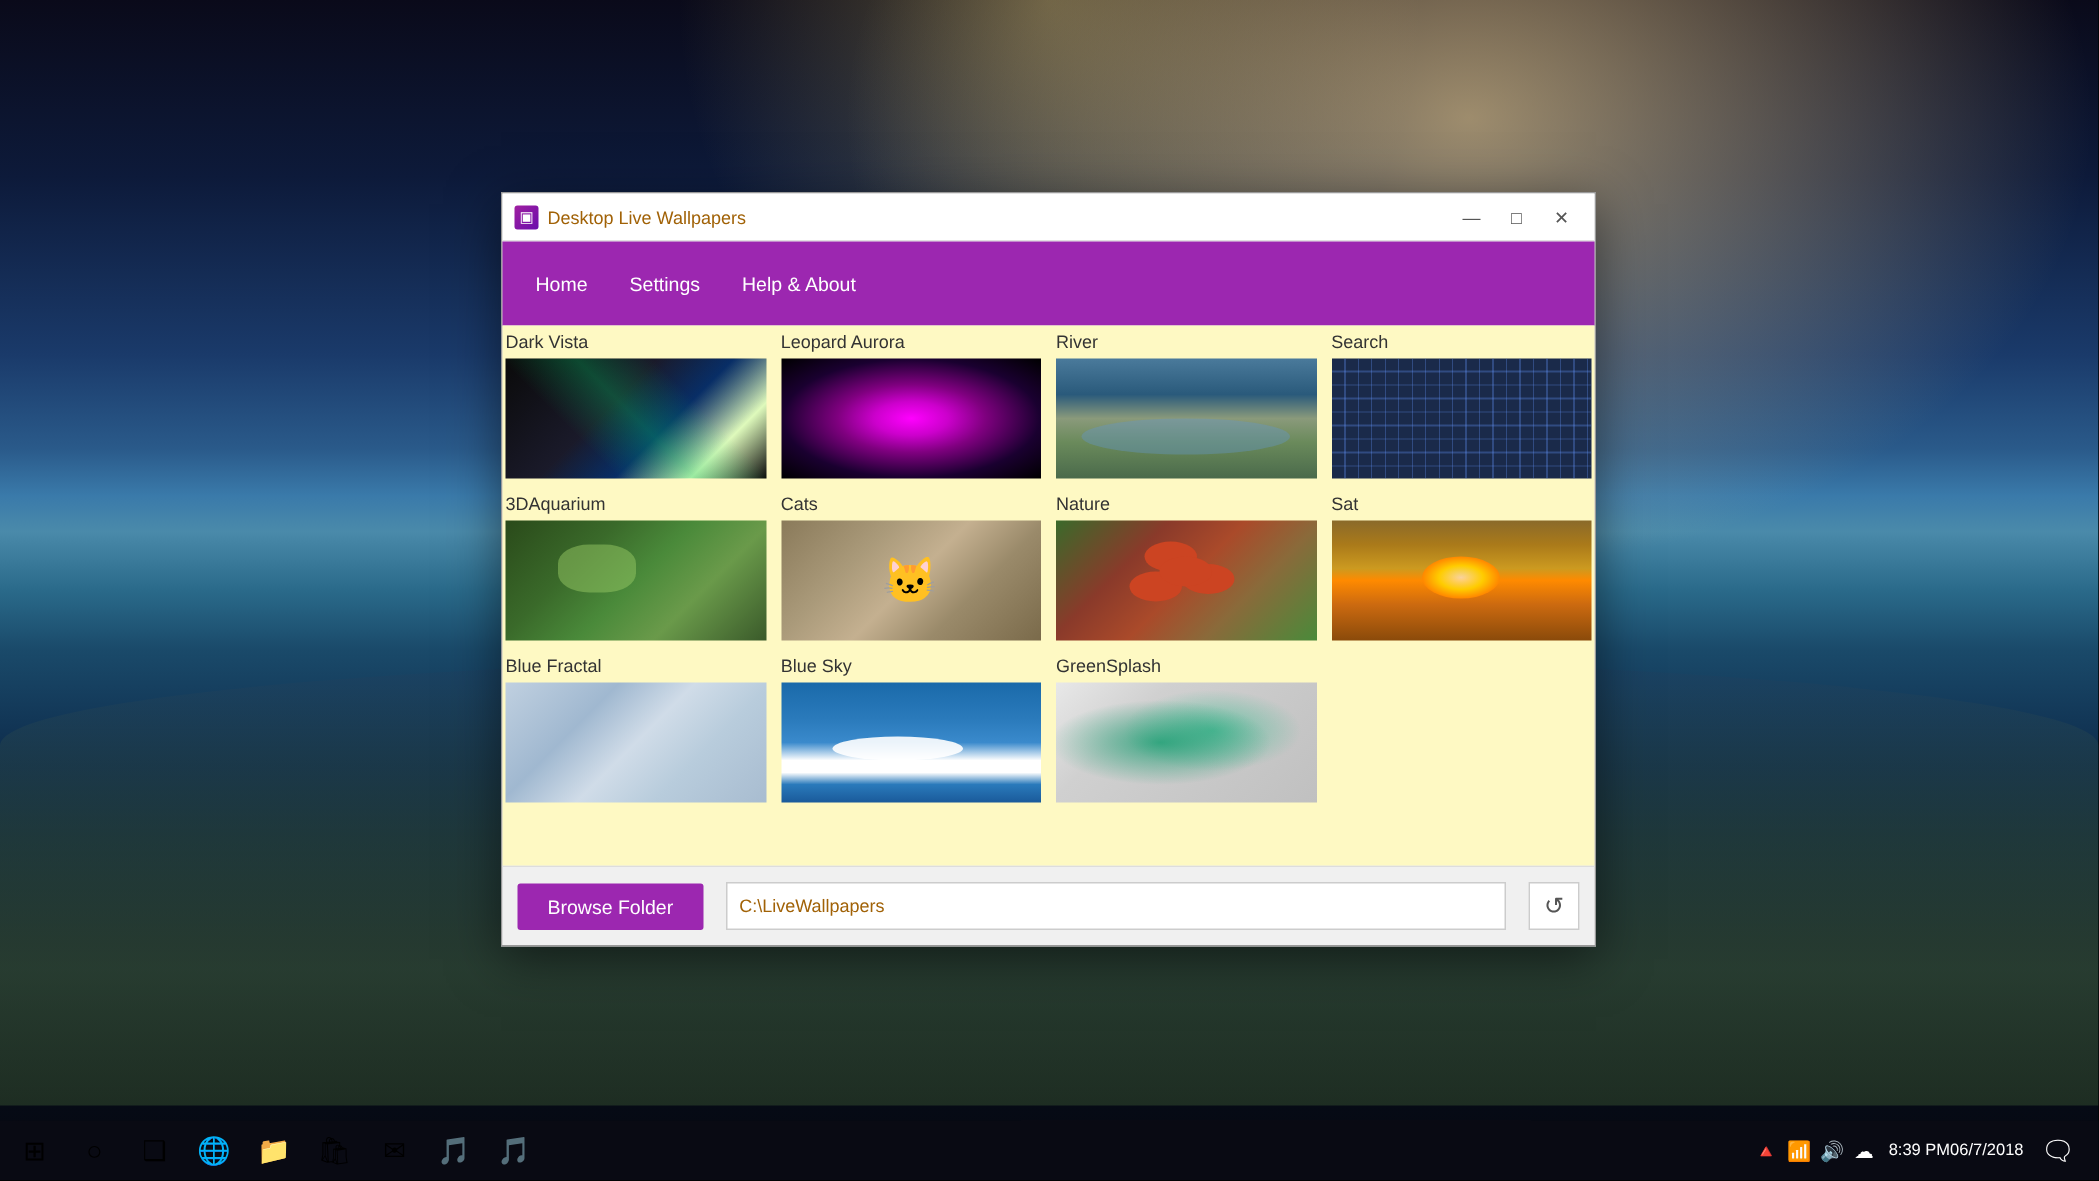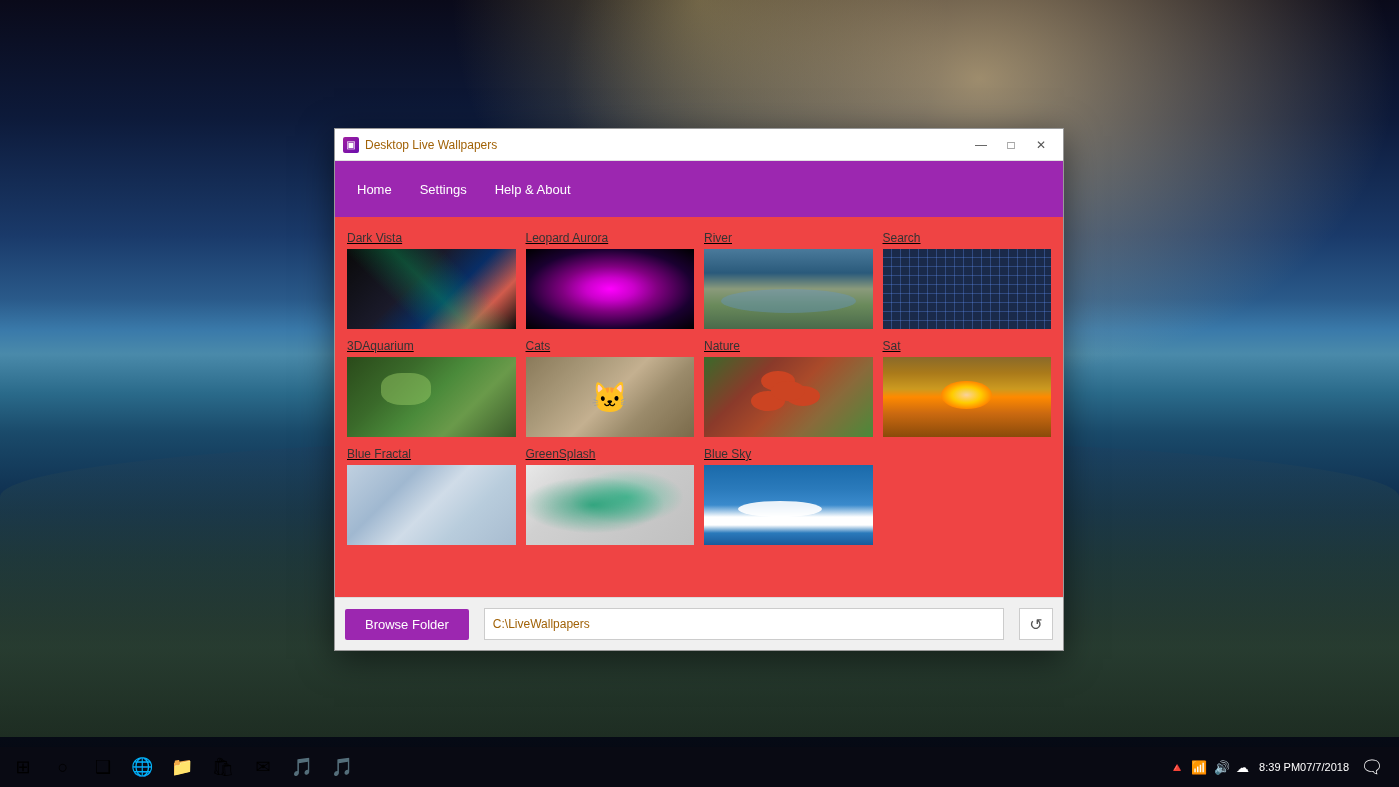--- a/index.html
+++ b/index.html
@@ -178,24 +178,22 @@
     .menu-item {
       padding: 8px 14px;
       color: white;
       font-size: 13px;
       cursor: pointer;
       border-radius: 2px;
     }
 
     
     .content-area {
-      background: #ef4444;
-      padding: 10px;
-      position: relative;
-      text-decoration: underline;
+      background: #fef9c3;
+      position: relative;
     }
 
     .wallpaper-grid-container {
       height: 360px;
       overflow-y: auto;
       overflow-x: hidden;
     }
 
     .wallpaper-grid-container::-webkit-scrollbar {
       width: 12px;
@@ -510,26 +508,26 @@
           </div>
           <div class="wallpaper-item">
             <div class="wallpaper-label">Sat</div>
             <div class="wallpaper-thumb thumb-sun"></div>
           </div>
           <div class="wallpaper-item">
             <div class="wallpaper-label">Blue Fractal</div>
             <div class="wallpaper-thumb thumb-blue-fractal"></div>
           </div>
           <div class="wallpaper-item">
+            <div class="wallpaper-label">Blue Sky</div>
+            <div class="wallpaper-thumb thumb-blue-sky"></div>
+          </div>
+          <div class="wallpaper-item">
             <div class="wallpaper-label">GreenSplash</div>
             <div class="wallpaper-thumb thumb-greensplash"></div>
-          </div>
-          <div class="wallpaper-item">
-            <div class="wallpaper-label">Blue Sky</div>
-            <div class="wallpaper-thumb thumb-blue-sky"></div>
           </div>
         </div>
     </div>
   </div>
 
   <div class="bottom-bar">
     <button class="browse-btn">Browse Folder</button>
     <input class="path-input" type="text" value="C:\LiveWallpapers" style="">
     <button class="refresh-btn">
       <span>↺</span>
@@ -558,19 +556,19 @@
   </div>
   <div class="taskbar-right">
     <div class="taskbar-systray">
       <span>🔺</span>
       <span>📶</span>
       <span>🔊</span>
       <span>☁</span>
     </div>
     <div class="taskbar-clock">
       <span>8:39 PM</span>
-      <span>07/7/2018</span>
+      <span>06/7/2018</span>
     </div>
     <div class="taskbar-icon">
       <span>🗨</span>
     </div>
   </div>
 </div>
 
 </body></html>

